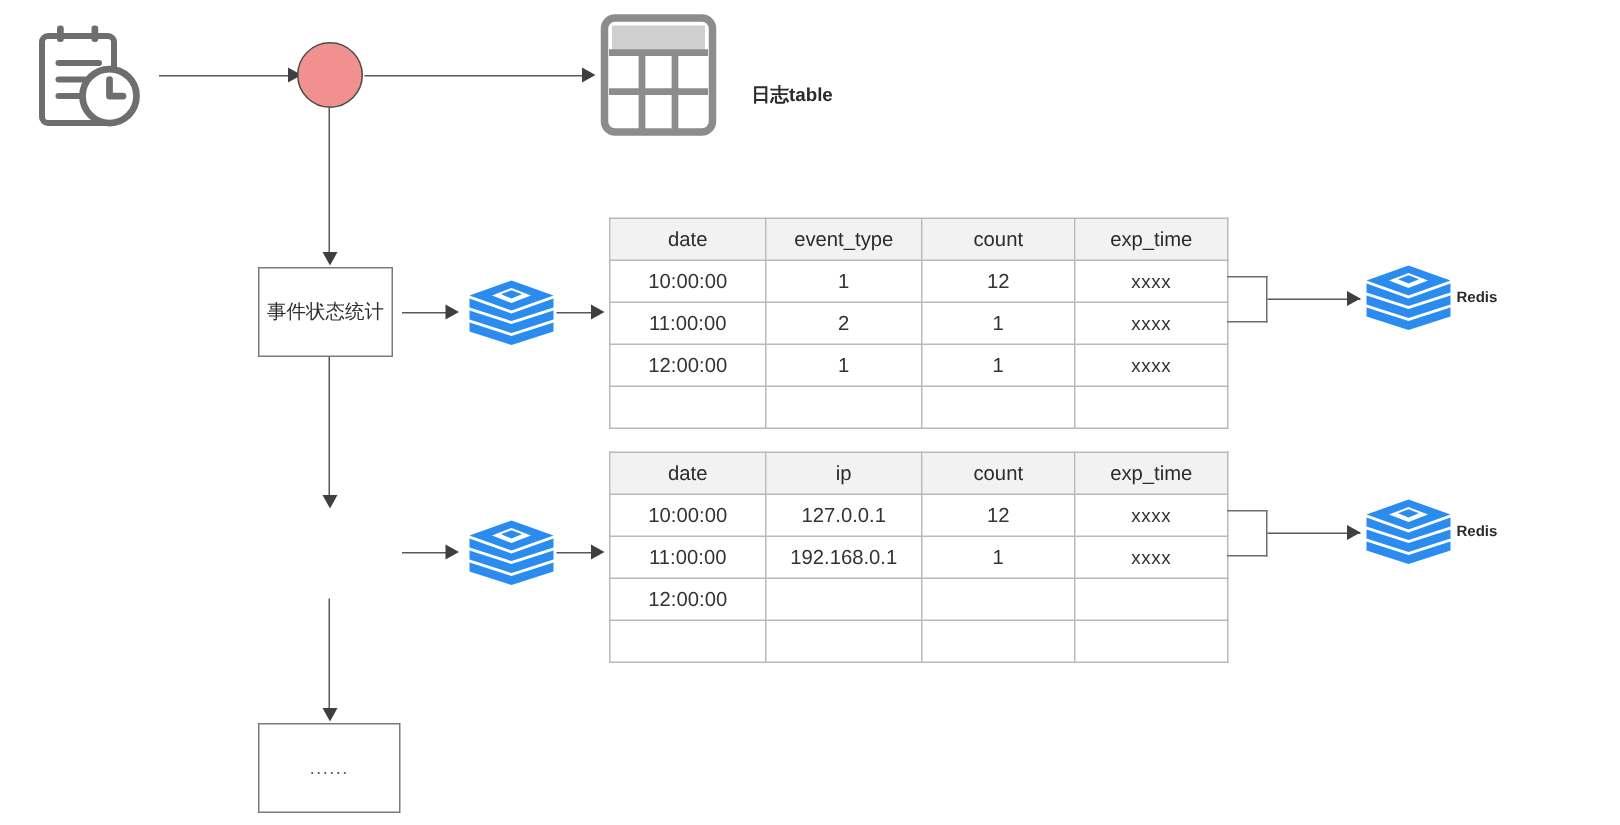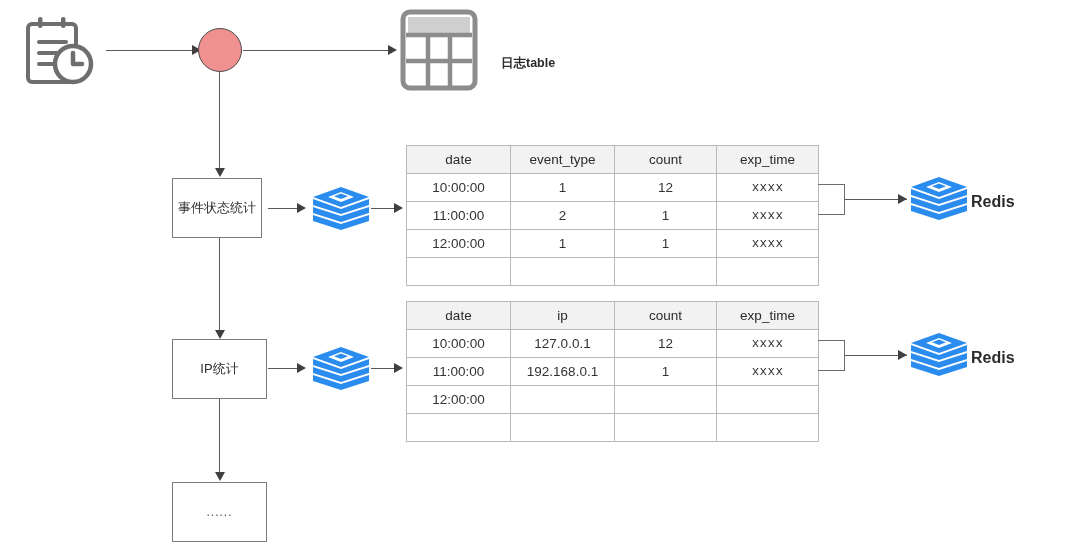--- a/index.html
+++ b/index.html
@@ -88,42 +88,42 @@
     color: #333333;
     padding: 0 2px;
     overflow: hidden;
     white-space: nowrap;
   }
   .data-table th {
     background: #f2f2f2;
     color: #2b2b2b;
     margin-top: 40px;
   }
-  .data-table td.small { font-size: 12.5px; letter-spacing: .4px; font-family: Liberation Mono, monospace; }
+  .data-table td.small { font-size: 12.5px; letter-spacing: .4px; }
 
   
   .bracket {
     position: absolute;
     border: 1.8px solid #6e6e6e;
     border-left: none;
     background: transparent;
     box-sizing: border-box;
   }
 
   
   .label-text {
     position: absolute;
     font-size: 12.5px;
     font-weight: bold;
     color: #2b2b2b;
     white-space: nowrap;
   }
   .redis-label {
     position: absolute;
-    font-size: 16px;
+    font-size: 10px;
     font-weight: bold;
     color: #2b2b2b;
     white-space: nowrap;
   }
 
   .icon-wrap { position: absolute; }
 </style>
 </head>
 <body>
 
@@ -254,23 +254,20 @@
         <path d="M1 24 L29 33 L57 24 L57 30 L29 39 L1 30 Z"></path>
         <path d="M29 4 L57 14 L29 24 L1 14 Z"></path>
         <path d="M1 16 L29 26 L57 16 L57 22 L29 31 L1 22 Z"></path>
       </g>
       <path d="M29 9 L42 14 L29 19 L16 14 Z" fill="#ffffff"></path>
       <path d="M22 13.2 L29 10.5 L36 13.2 L29 16 Z" fill="#2b8cf0"></path>
     </svg>
   </div>
   <div class="redis-label" style="left:971px; top:193px;">Redis</div>
 
-  <div class="proc-box" style="left:172px; top:339px; width:95px; height:60px;">
-    <span>IP统计</span>
-  </div>
 
   <div class="hline" style="left:268px; top:368px; width:32px;"></div>
   <div class="arrow-right" style="left:297px; top:362.5px;"></div>
 
   <div class="icon-wrap" style="left:312px; top:343px; width:58px; height:52px;">
     <svg width="58" height="52" viewBox="0 0 58 52">
       <g fill="#2b8cf0">
         <path d="M1 32 L29 41 L57 32 L57 38 L29 47 L1 38 Z"></path>
         <path d="M1 24 L29 33 L57 24 L57 30 L29 39 L1 30 Z"></path>
         <path d="M29 4 L57 14 L29 24 L1 14 Z"></path>

